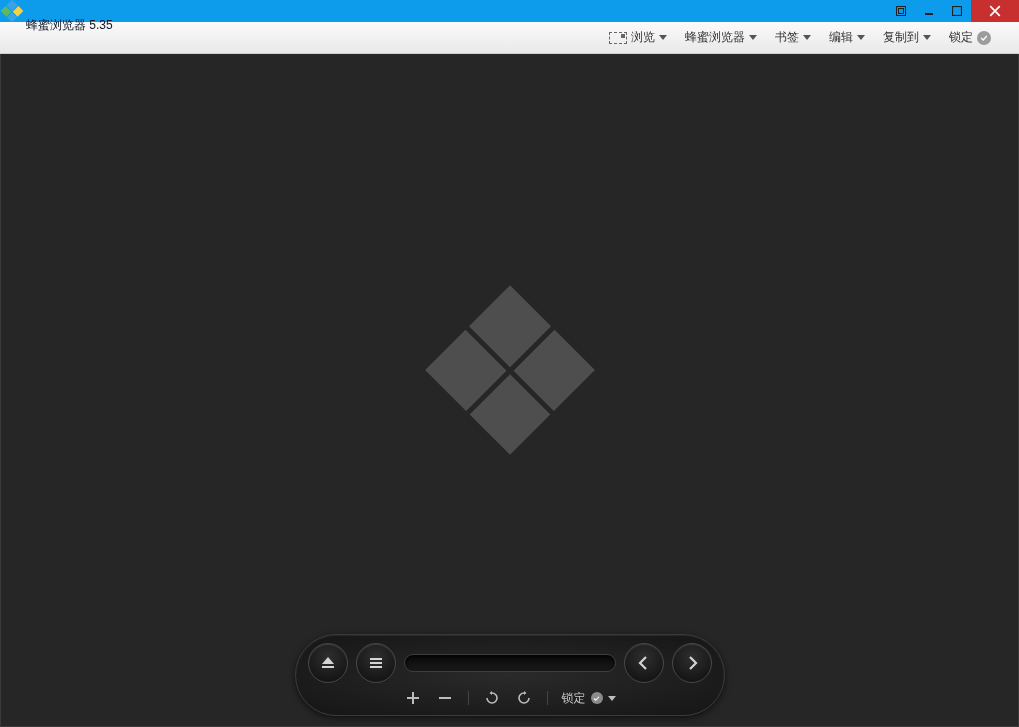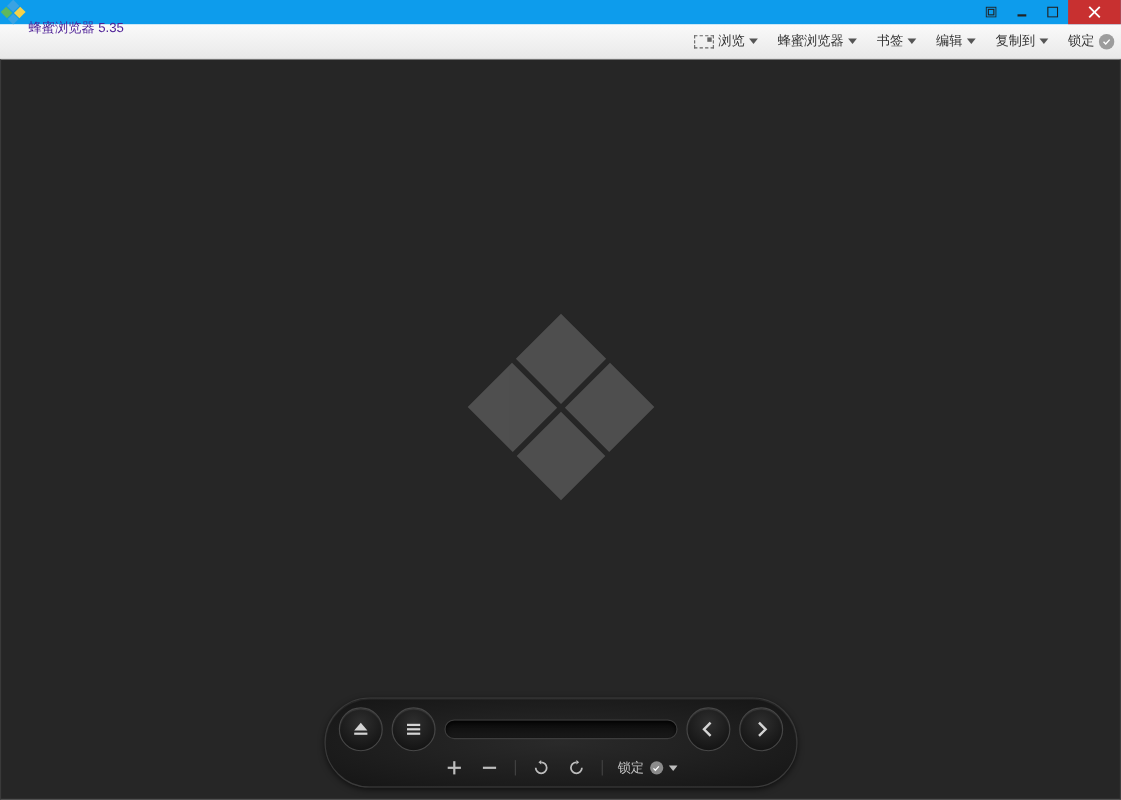--- a/index.html
+++ b/index.html
@@ -20,21 +20,21 @@
   grid-template-columns: 1fr 1fr;
   grid-template-rows: 1fr 1fr;
   gap: 1px;
   margin-right: 6px;
 }
 .titlebar .logo span { width: 100%; height: 100%; }
 .titlebar .logo span:nth-child(1){ background:#3aa3e3; }
 .titlebar .logo span:nth-child(2){ background:#f6d24a; }
 .titlebar .logo span:nth-child(3){ background:#5fb85f; }
 .titlebar .logo span:nth-child(4){ background:#3aa3e3; }
-.titlebar .title { font-size: 12px; color: #4c1d95; margin-top: 28px; }
+.titlebar .title { font-size: 12px; color: #0f172a; margin-top: 28px; }
 .titlebar .win-controls {
   position: absolute; right: 0; top: 0; height: 22px;
   display: flex;
 }
 .titlebar .win-controls .btn {
   width: 28px; height: 22px;
   display: flex; align-items: center; justify-content: center;
   font-size: 10px; color: #222;
 }
 .titlebar .win-controls .btn.close {
@@ -44,21 +44,21 @@
 .titlebar .win-controls .btn.min svg,
 .titlebar .win-controls .btn.max svg { width: 10px; height: 10px; }
 
 .toolbar {
   height: 32px;
   background: linear-gradient(#fafafa,#e9e9e9);
   border-bottom: 1px solid #cfcfcf;
   display: flex;
   justify-content: flex-end;
   align-items: center;
-  padding-right: 2px;
+  padding-right: 24px;
   gap: 10px;
   font-size: 12px;
   color: #333;
 }
 .toolbar .menu-item {
   display: flex; align-items: center; gap: 4px;
   cursor: pointer;
   padding: 2px 4px;
 }
 .toolbar .caret {

